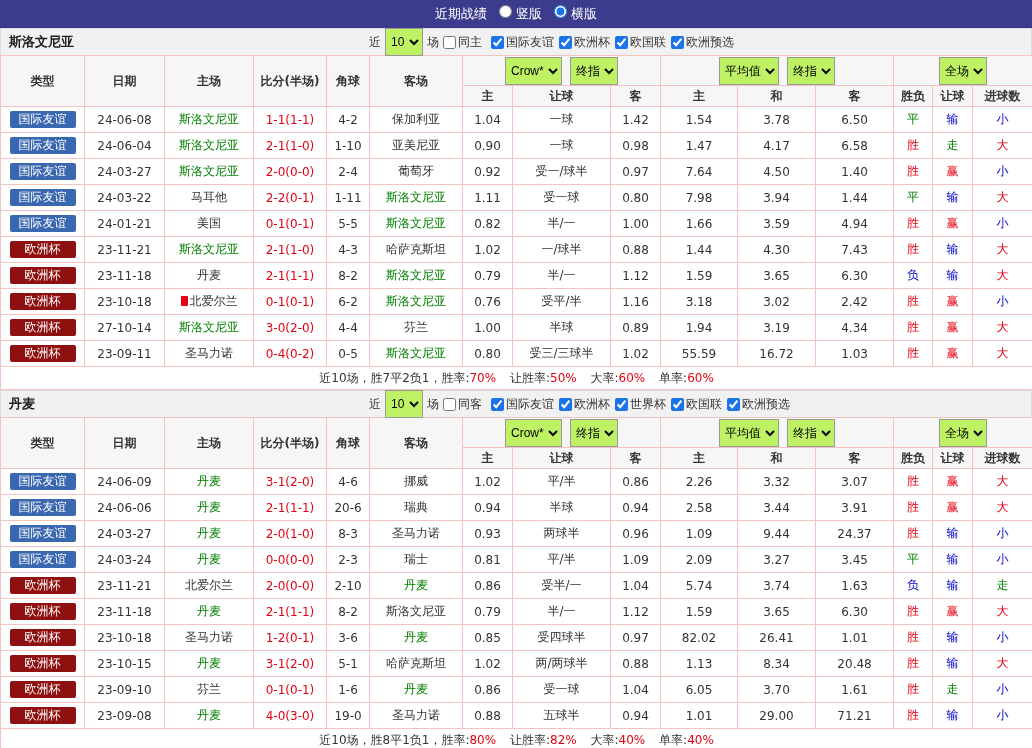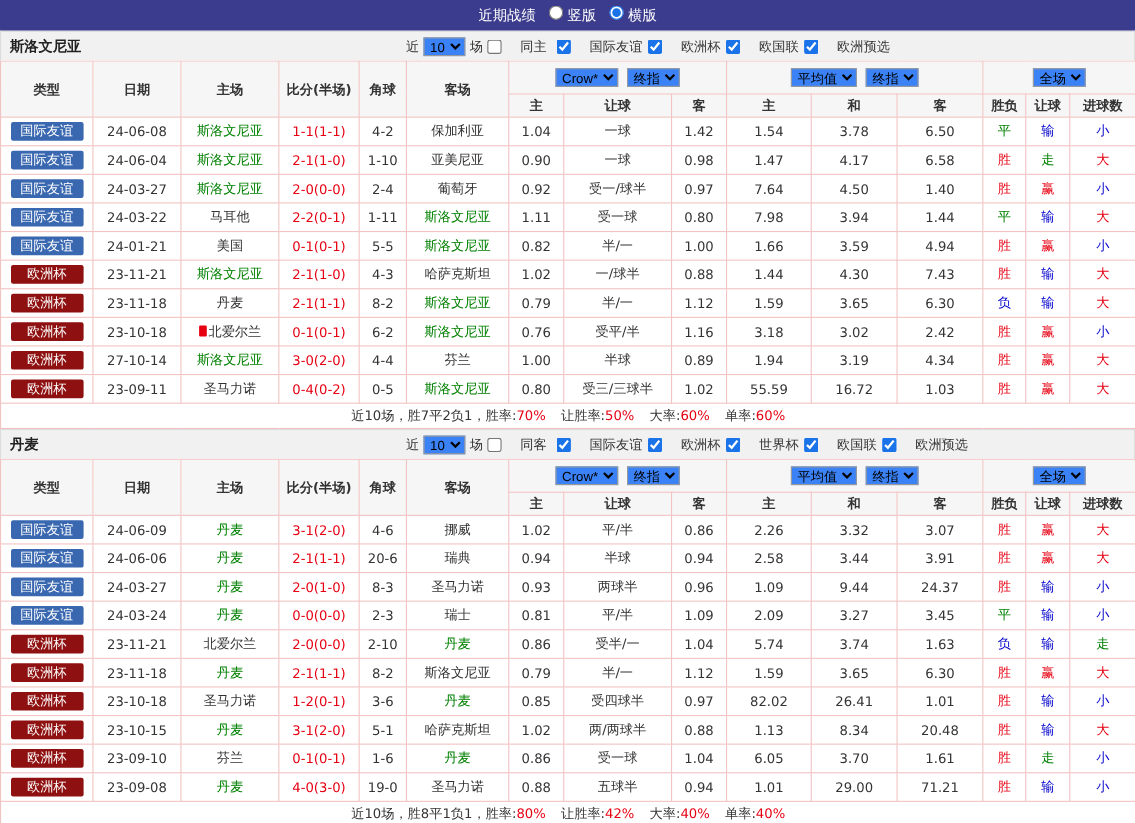--- a/index.html
+++ b/index.html
@@ -4,22 +4,22 @@
 <style>
   * { box-sizing: border-box; }
   body { margin:0; width:1032px; font-family:"DejaVu Sans","Liberation Sans",sans-serif; font-size:12px; color:#333; background:#fff; }
   .topbar { height:28px; background:#3c3c8e; color:#fff; display:flex; align-items:center; justify-content:center; gap:12px; font-size:13px; }
   .topbar .title { font-weight:normal; }
   .topbar label { display:flex; gap:4px; cursor:pointer; }
   input[type=radio], input[type=checkbox] { accent-color:#1a73e8; width:13px; height:13px; margin:0; }
   .section-bar { position:relative; height:27px; background:#f1f1f1; border:1px solid #dcdcdc; border-bottom:none; display:flex; align-items:center; padding-left:8px; }
   .team-name { font-weight:bold; font-size:13px; color:#222; }
   .filters { position:absolute; left:368px; display:flex; align-items:center; gap:4px; white-space:nowrap; }
-  .filters label { display:flex; align-items:center; gap:17px; margin-right:5px; }
-  select { font-size:12px; height:17px; border:1px solid #999; background:#3b82f6; padding:0 1px; }
+  .filters label { display:flex; align-items:center; gap:2px; margin-right:5px; }
+  select { font-size:12px; height:28px; border:1px solid #999; background:#bef264; padding:0 1px; }
   table { width:1032px; table-layout:fixed; border-collapse:collapse; }
   th, td { border:1px solid #f2c3c3; text-align:center; overflow:hidden; white-space:nowrap; padding:0 1px; }
   th { background:#f6f6f6; font-weight:bold; }
   .head1 th { height:30px; }
   .head2 th { height:21px; }
   td { height:26px; background:#fff; }
   .summary td { height:23px; }
   .badge { display:inline-block; min-width:66px; padding:1px 3px; line-height:15px; border-radius:2px; color:#fff; font-size:12px; }
   .badge.friendly { background:#3a68b0; }
   .badge.euro { background:#8e1010; }
@@ -577,20 +577,20 @@
           <td>71.21</td>
           <td><span class="t-red">胜</span></td>
           <td><span class="t-blue">输</span></td>
           <td><span class="t-blue">小</span></td>
         </tr>
       </tbody>
     <tfoot>
       <tr class="summary">
         <td colspan="15">
           <span>近10场，胜8平1负1，胜率:</span><span class="t-red">80%</span>
-          <span class="sum-gap">让胜率:</span><span class="t-red">42%</span>
+          <span class="sum-gap">让胜率:</span><span class="t-red">82%</span>
           <span class="sum-gap">大率:</span><span class="t-red">40%</span>
           <span class="sum-gap">单率:</span><span class="t-red">40%</span>
         </td>
       </tr>
     </tfoot>
   </table>
 </div>
 
 </body></html>

